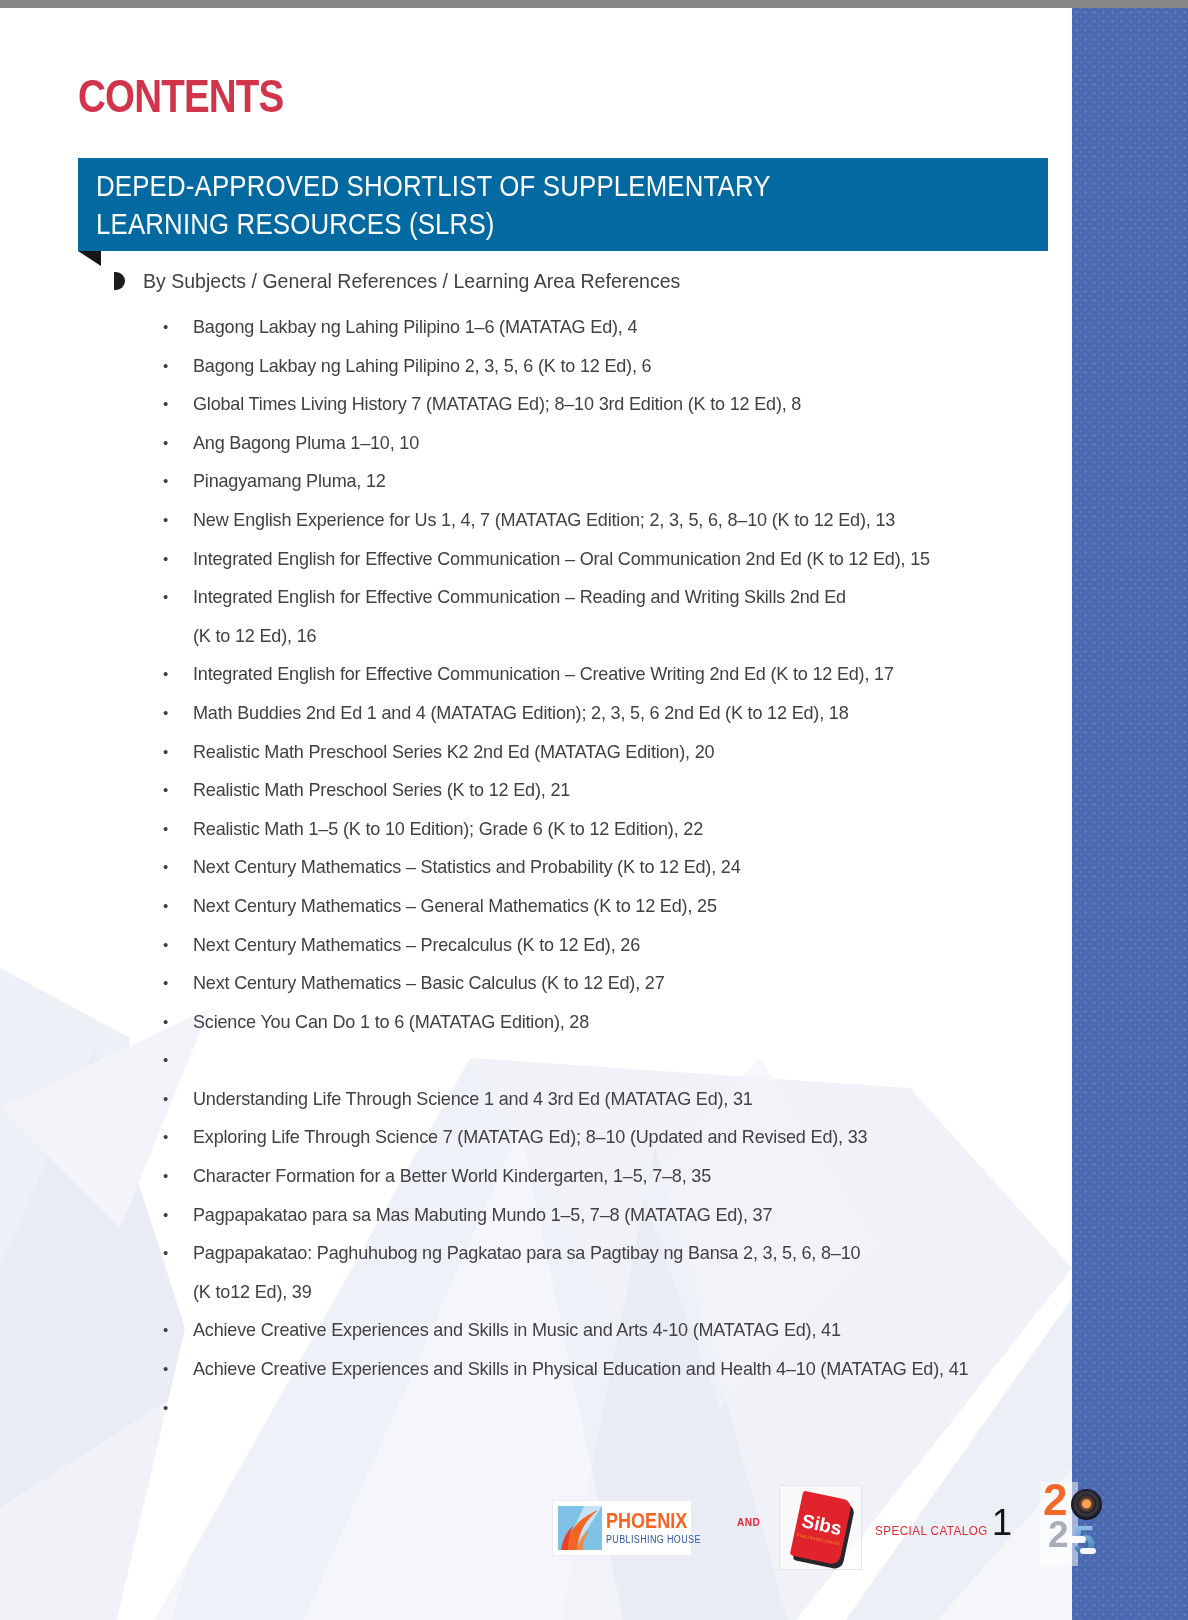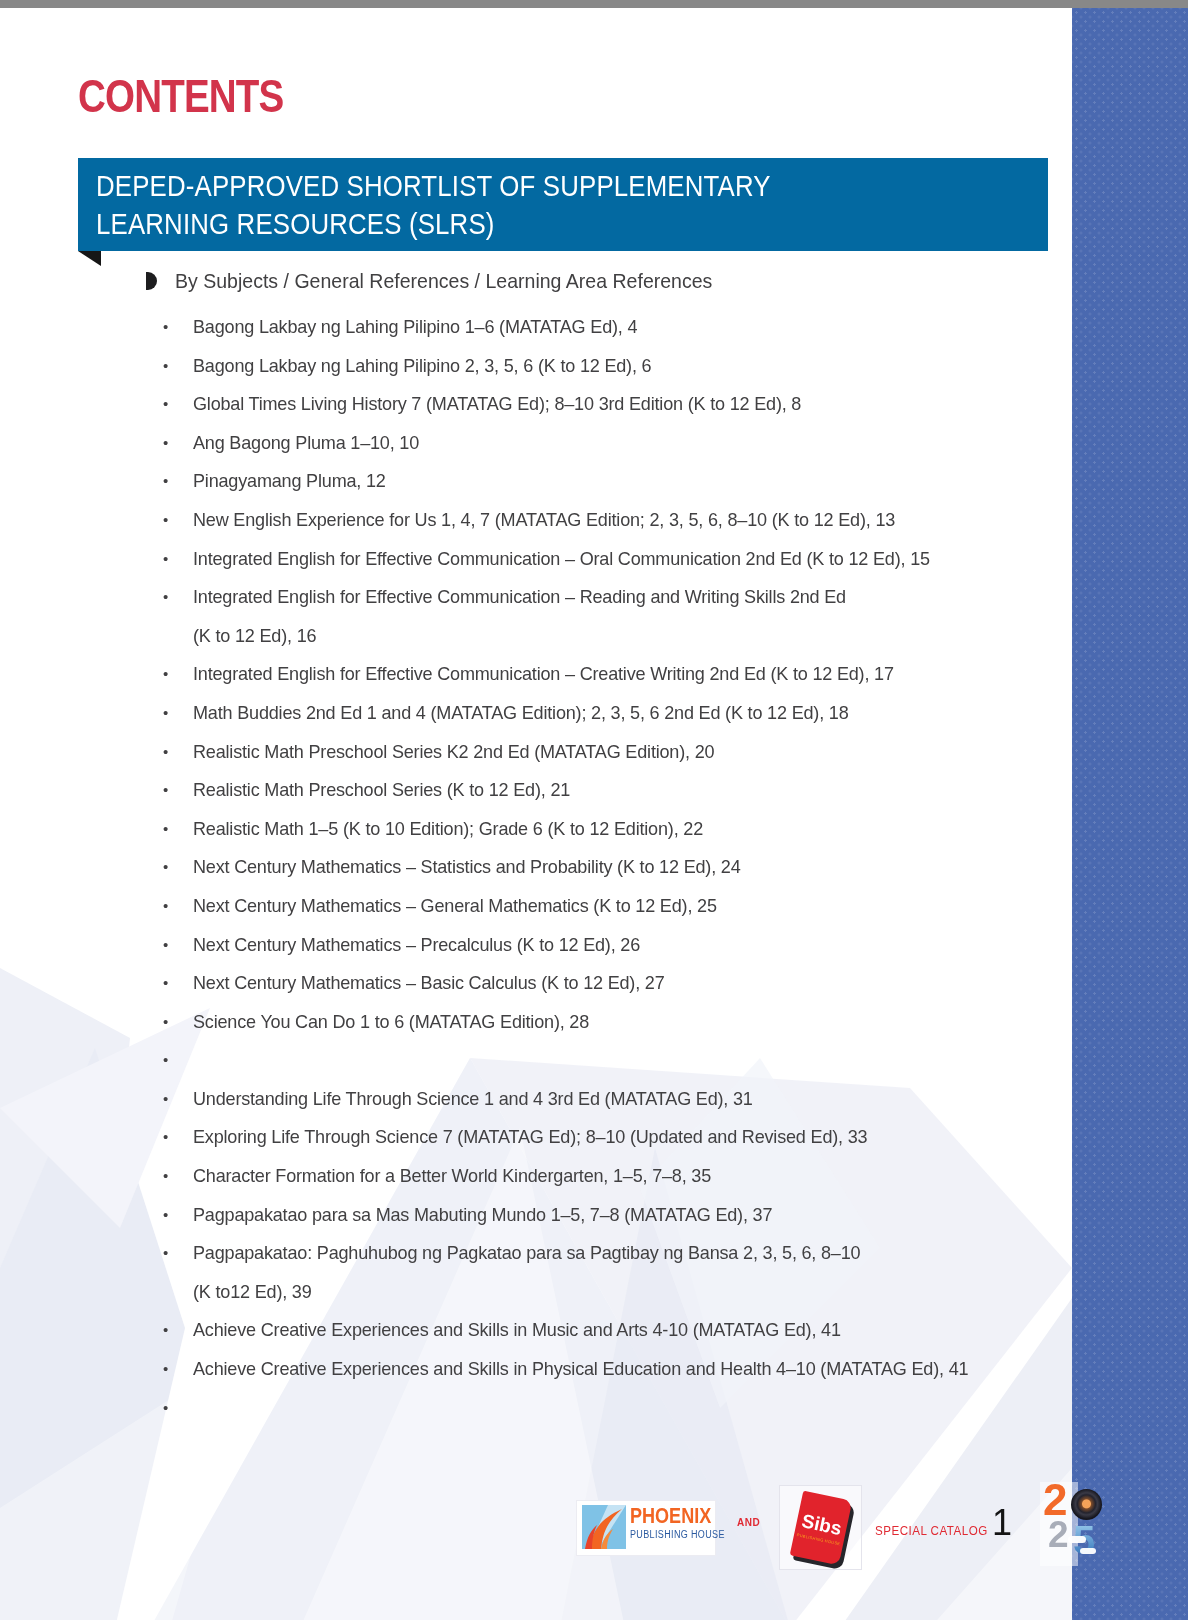--- a/index.html
+++ b/index.html
@@ -30,21 +30,21 @@
   }
   .banner .bline{
     font-size:30px;font-weight:400;line-height:38px;letter-spacing:.2px;
     transform:scaleX(.86);transform-origin:left center;white-space:nowrap;
   }
   .banner-fold{
     position:absolute;left:78px;top:243px;width:23px;height:15px;z-index:3;
     background:#161616;clip-path:polygon(0 0,100% 0,100% 100%);
   }
   .subject-heading{
-    position:absolute;left:146px;top:258px;height:30px;z-index:3;
+    position:absolute;left:114px;top:258px;height:30px;z-index:3;
     display:flex;align-items:center;
   }
   .d-bullet{
     width:11px;height:18px;background:#1d1d1f;
     border-radius:0 10px 10px 0;flex-shrink:0;
   }
   .subject-heading .heading-text{
     margin-left:18px;font-size:21px;color:#414042;white-space:nowrap;
     transform:scaleX(.93);transform-origin:left center;
   }
@@ -55,23 +55,23 @@
     line-height:38.6px;
   }
   .toc-text{display:block;}
   .toc-text .line{
     display:block;height:38.6px;line-height:38.6px;white-space:nowrap;
     font-size:19px;color:#414042;letter-spacing:-.2px;
     transform:scaleX(.95);transform-origin:left center;
   }
   
   .phoenix-logo{
-    position:absolute;left:576px;top:1492px;width:140px;height:56px;z-index:3;
+    position:absolute;left:552px;top:1492px;width:140px;height:56px;z-index:3;
     background:#ffffff;border:1px solid #ececf2;box-sizing:border-box;
-    display:flex;align-items:flex-start;padding:4px 5px;
+    display:flex;align-items:center;padding:4px 5px;
   }
   .phoenix-emblem{width:44px;height:44px;background:#7fc2e6;flex-shrink:0;position:relative;overflow:hidden;}
   .phoenix-textcol{margin-left:4px;display:flex;flex-direction:column;justify-content:center;}
   .phoenix-name{
     font-size:22px;font-weight:700;color:#f26522;line-height:22px;
     transform:scaleX(.82);transform-origin:left center;white-space:nowrap;
   }
   .phoenix-sub{
     font-size:10px;color:#2b5aa0;letter-spacing:.4px;line-height:12px;margin-top:2px;
     transform:scaleX(.9);transform-origin:left center;white-space:nowrap;

